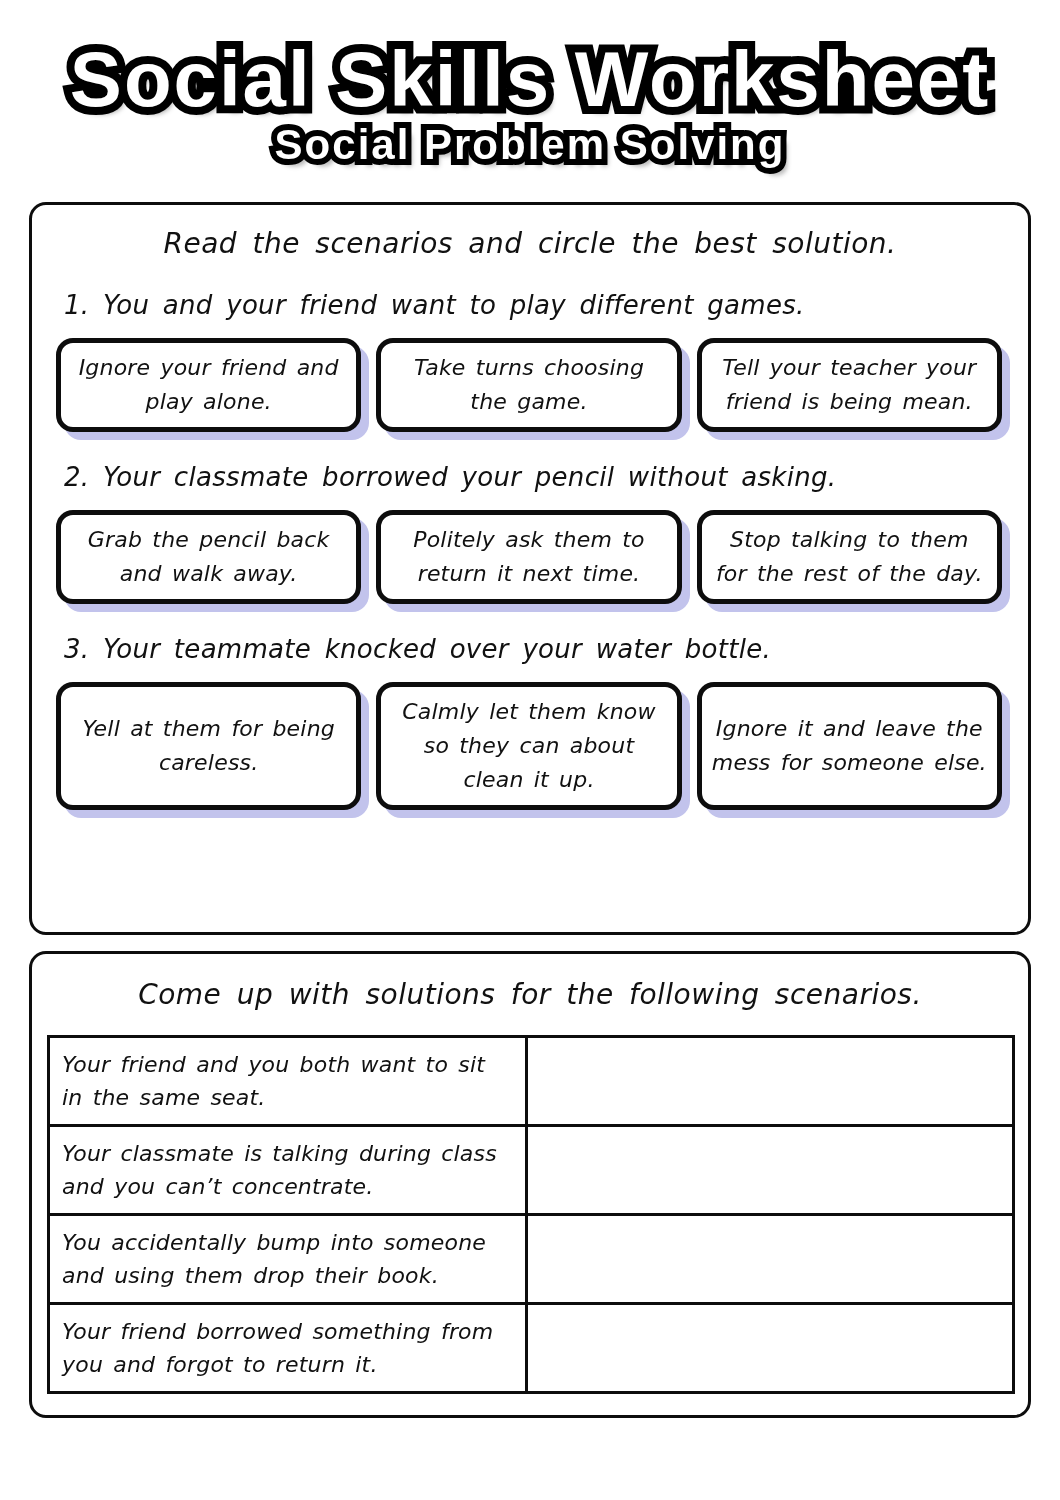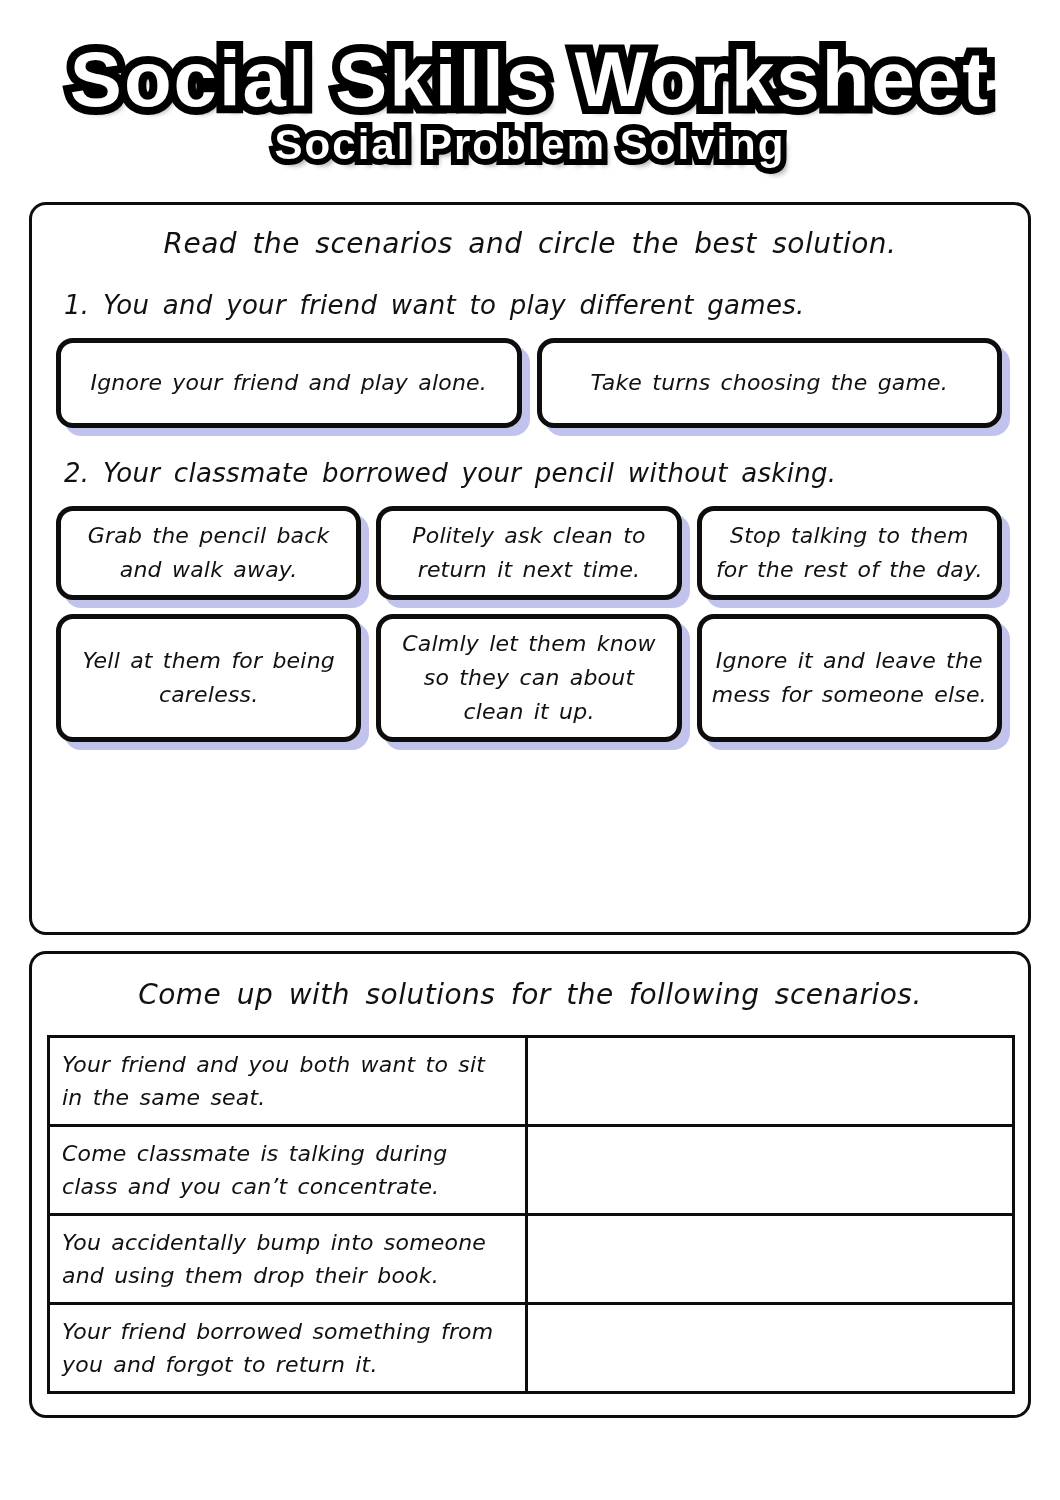--- a/index.html
+++ b/index.html
@@ -117,53 +117,55 @@
   </div>
 
   <div class="panel panel-1">
     <div class="prompt">Read the scenarios and circle the best solution.</div>
 
     <div class="scenario-group">
       <div class="scenario-heading">1. You and your friend want to play different games.</div>
       <div class="opt-row">
         <div class="opt">Ignore your friend and play alone.</div>
         <div class="opt">Take turns choosing the game.</div>
+        <div class="opt">Tell your teacher your friend is being mean.</div>
       </div>
     </div>
 
     <div class="scenario-group">
       <div class="scenario-heading">2. Your classmate borrowed your pencil without asking.</div>
       <div class="opt-row">
         <div class="opt">Grab the pencil back and walk away.</div>
-        <div class="opt">Politely ask clean to return it next time.</div>
+        <div class="opt">Politely ask them to return it next time.</div>
         <div class="opt">Stop talking to them for the rest of the day.</div>
       </div>
     </div>
 
     <div class="scenario-group">
+      <div class="scenario-heading">3. Your teammate knocked over your water bottle.</div>
       <div class="opt-row">
         <div class="opt">Yell at them for being careless.</div>
         <div class="opt">Calmly let them know so they can about clean it up.</div>
         <div class="opt">Ignore it and leave the mess for someone else.</div>
       </div>
     </div>
 
   </div>
 
   <div class="panel panel-2">
     <div class="prompt">Come up with solutions for the following scenarios.</div>
 
     <table class="solutions-table">
       <tbody>
         <tr>
           <td class="scen">Your friend and you both want to sit in the same seat.</td>
           <td class="ans"></td>
         </tr>
         <tr>
-          <td class="scen">Come classmate is talking during class and you can’t concentrate.</td>
+          <td class="scen">Your classmate is talking during class and you can’t concentrate.</td>
           <td class="ans"></td>
         </tr>
         <tr>
           <td class="scen">You accidentally bump into someone and using them drop their book.</td>
           <td class="ans"></td>
         </tr>
         <tr>
           <td class="scen">Your friend borrowed something from you and forgot to return it.</td>
           <td class="ans"></td>
         </tr>

